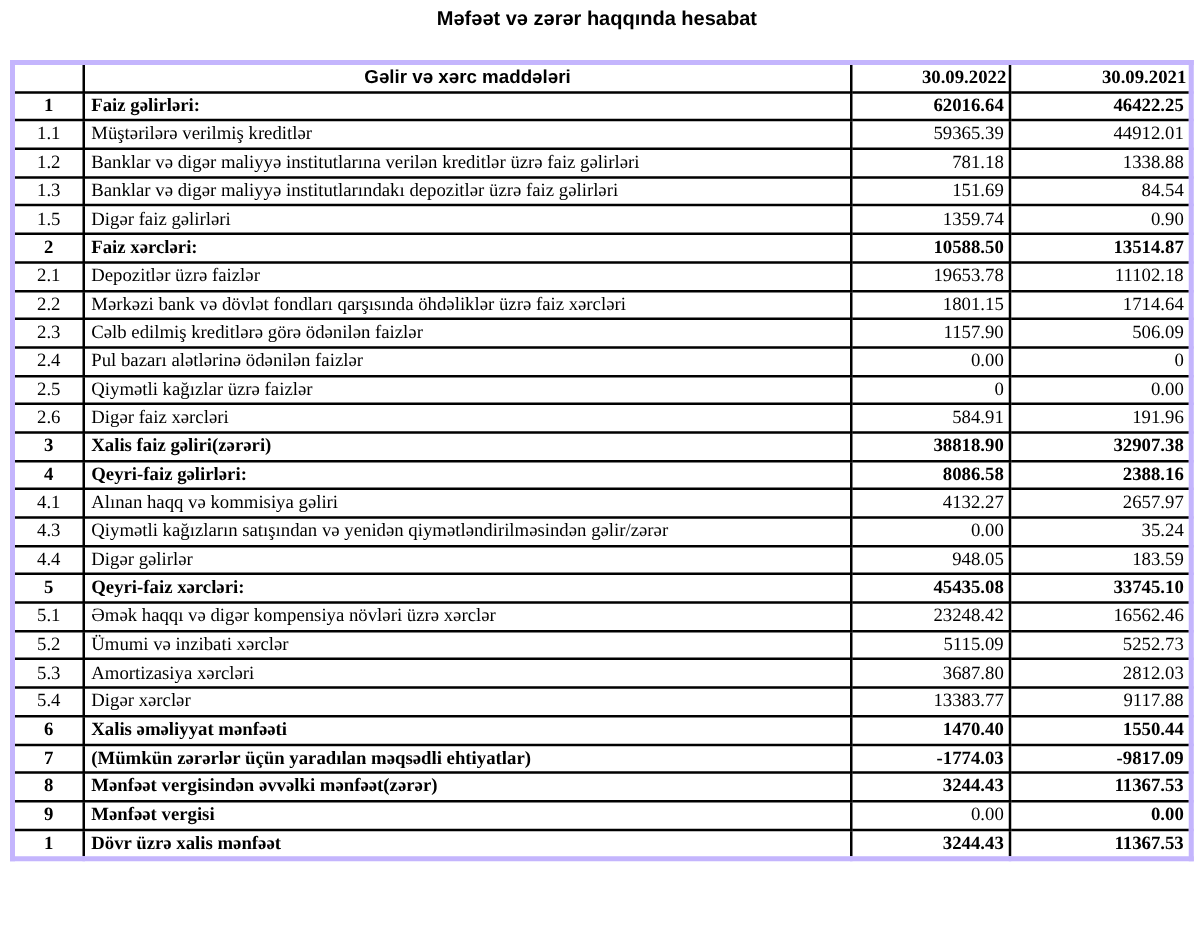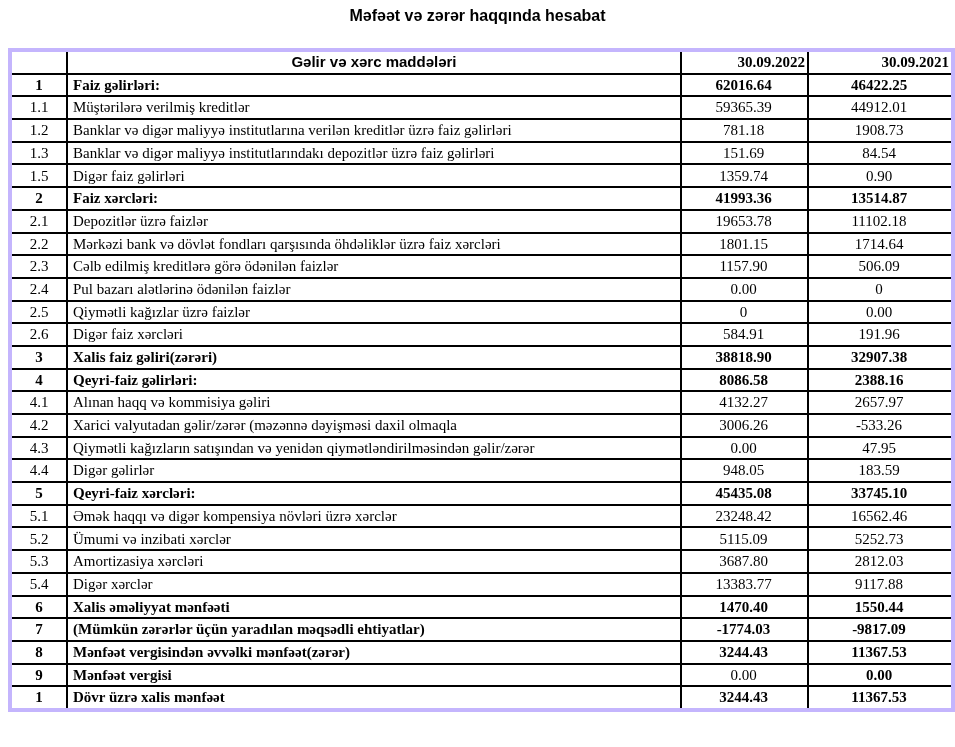--- a/index.html
+++ b/index.html
@@ -51,21 +51,21 @@
   .pl th.h-p1, .pl th.h-p2 {
     text-align: right;
     font-family: "Liberation Serif", serif;
     font-weight: bold;
   }
   .pl th.h-p1 { width: 121px; }
   .pl th.h-p2 { width: 138px; }
 
   .pl td.c-num  { text-align: center; }
   .pl td.c-item { text-align: left;  padding-left: 5px; margin-left: 20px; }
-  .pl td.c-val  { text-align: center; padding-right: 4px; }
+  .pl td.c-val  { text-align: right; padding-right: 4px; }
   .pl .b { font-weight: bold; }
 </style>
 </head>
 <body>
 
 <div class="page">
 
   <div class="doc-title">Məfəət və zərər haqqında hesabat</div>
 
   <div class="unit-note">min manatla</div>
@@ -89,38 +89,38 @@
         <tr>
     <td class="c-num">1.1</td>
     <td class="c-item">Müştərilərə verilmiş kreditlər</td>
     <td class="c-val">59365.39</td>
     <td class="c-val">44912.01</td>
   </tr>
         <tr>
     <td class="c-num">1.2</td>
     <td class="c-item">Banklar və digər maliyyə institutlarına verilən kreditlər üzrə faiz gəlirləri</td>
     <td class="c-val">781.18</td>
-    <td class="c-val">1908.73</td>
+    <td class="c-val">1338.88</td>
   </tr>
         <tr>
     <td class="c-num">1.3</td>
     <td class="c-item">Banklar və digər maliyyə institutlarındakı depozitlər üzrə faiz gəlirləri</td>
     <td class="c-val">151.69</td>
     <td class="c-val">84.54</td>
   </tr>
         <tr>
     <td class="c-num">1.5</td>
     <td class="c-item">Digər faiz gəlirləri</td>
     <td class="c-val">1359.74</td>
     <td class="c-val">0.90</td>
   </tr>
         <tr>
     <td class="c-num b">2</td>
     <td class="c-item b">Faiz xərcləri:</td>
-    <td class="c-val b">41993.36</td>
+    <td class="c-val b">10588.50</td>
     <td class="c-val b">13514.87</td>
   </tr>
         <tr>
     <td class="c-num">2.1</td>
     <td class="c-item">Depozitlər üzrə faizlər</td>
     <td class="c-val">19653.78</td>
     <td class="c-val">11102.18</td>
   </tr>
         <tr>
     <td class="c-num">2.2</td>
@@ -164,30 +164,24 @@
     <td class="c-val b">8086.58</td>
     <td class="c-val b">2388.16</td>
   </tr>
         <tr>
     <td class="c-num">4.1</td>
     <td class="c-item">Alınan haqq və kommisiya gəliri</td>
     <td class="c-val">4132.27</td>
     <td class="c-val">2657.97</td>
   </tr>
         <tr>
-    <td class="c-num">4.2</td>
-    <td class="c-item">Xarici valyutadan gəlir/zərər (məzənnə dəyişməsi daxil olmaqla</td>
-    <td class="c-val">3006.26</td>
-    <td class="c-val">-533.26</td>
-  </tr>
-        <tr>
     <td class="c-num">4.3</td>
     <td class="c-item">Qiymətli kağızların satışından və yenidən qiymətləndirilməsindən gəlir/zərər</td>
     <td class="c-val">0.00</td>
-    <td class="c-val">47.95</td>
+    <td class="c-val">35.24</td>
   </tr>
         <tr>
     <td class="c-num">4.4</td>
     <td class="c-item">Digər gəlirlər</td>
     <td class="c-val">948.05</td>
     <td class="c-val">183.59</td>
   </tr>
         <tr>
     <td class="c-num b">5</td>
     <td class="c-item b">Qeyri-faiz xərcləri:</td>

